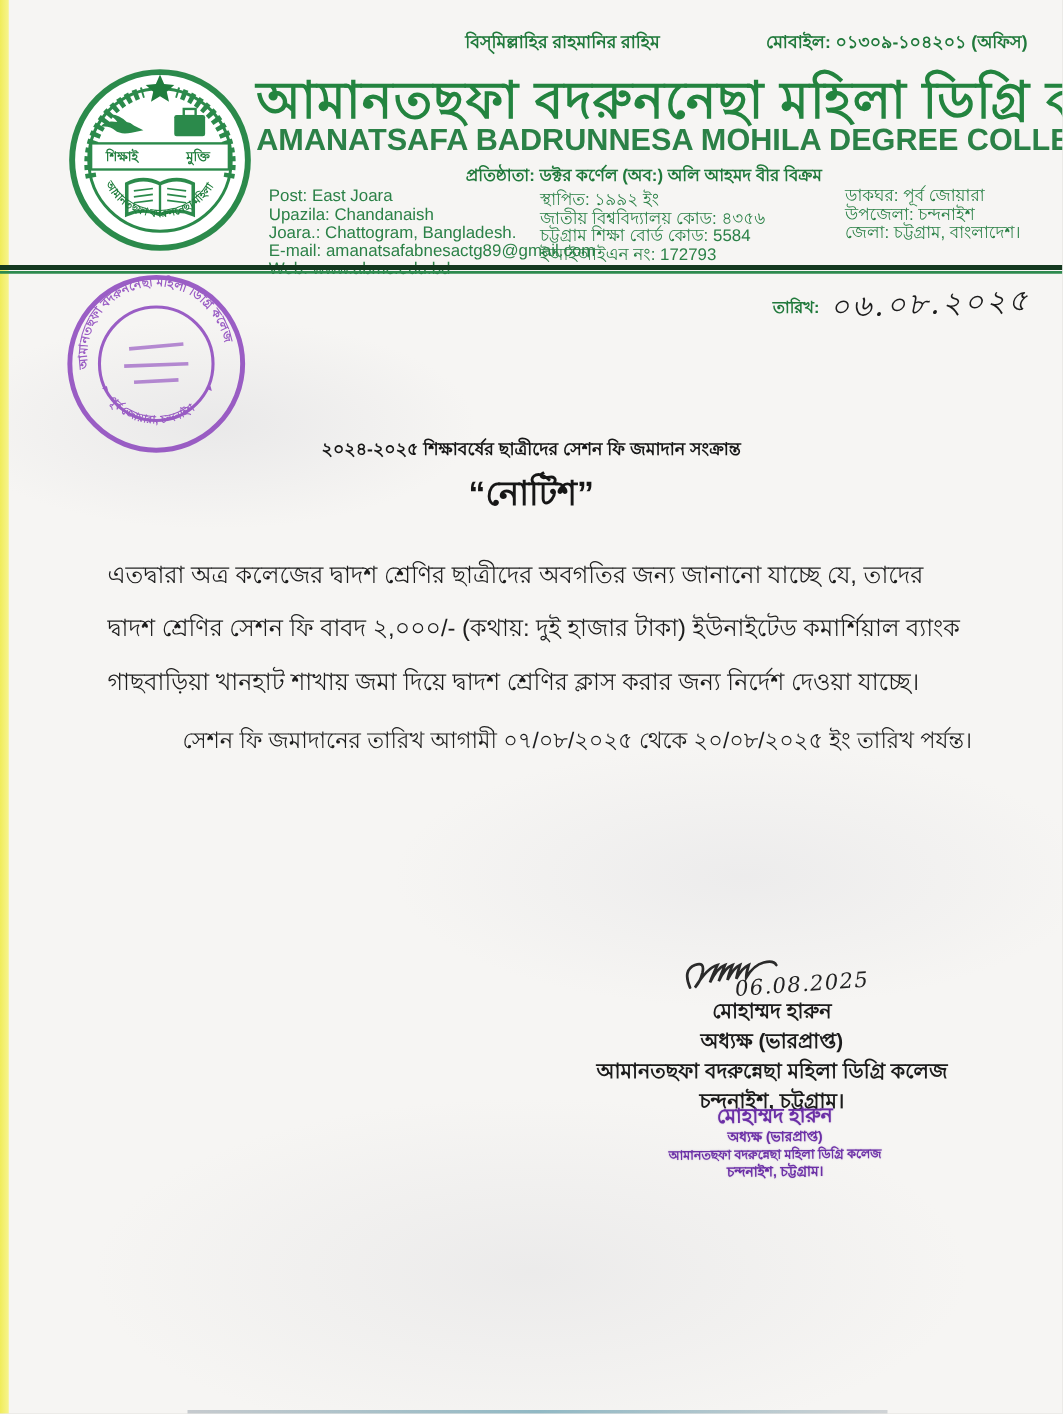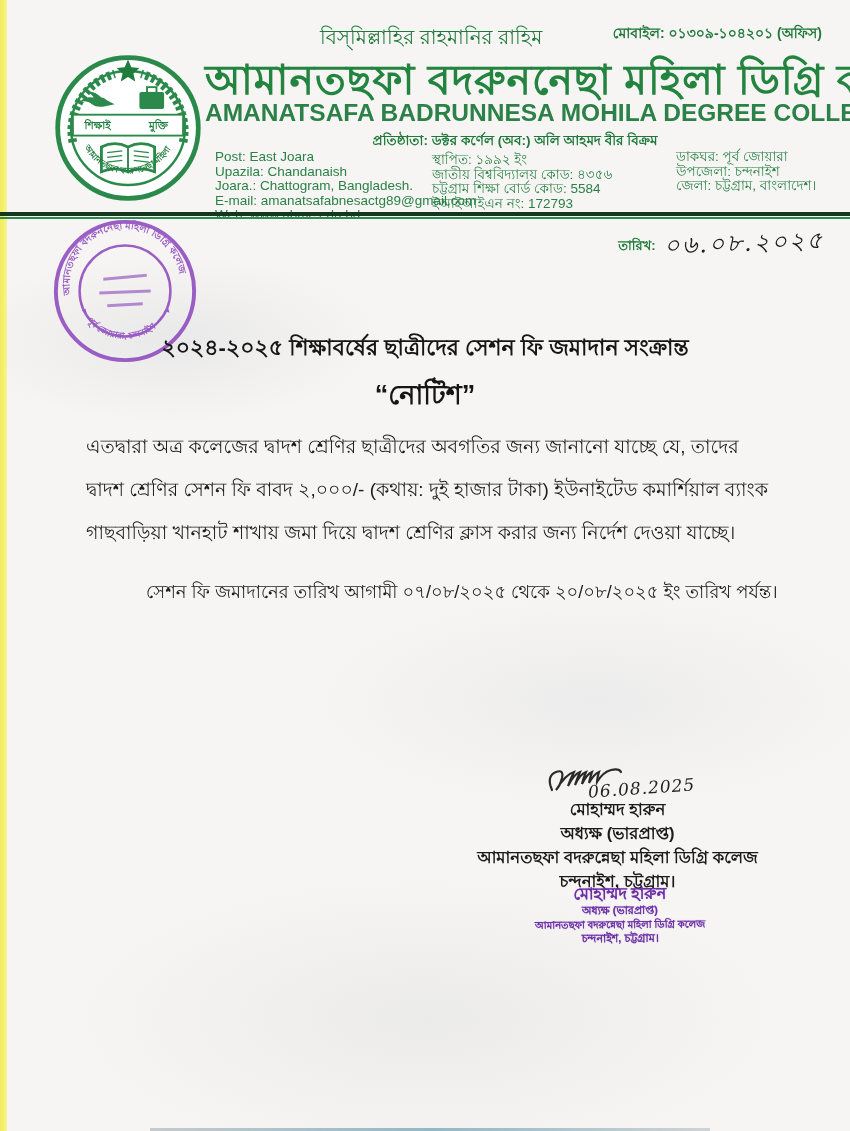--- a/index.html
+++ b/index.html
@@ -21,22 +21,22 @@
   .edge-strip-left{
     position:absolute;left:0;top:0;width:7px;height:100%;
     background:linear-gradient(90deg,#f0ec5a,#f7f48e);
   }
   .edge-strip-bottom{
     position:absolute;left:150px;bottom:0;width:560px;height:3px;
     background:linear-gradient(90deg,rgba(150,160,170,.5),rgba(120,170,185,.8),rgba(150,160,170,.4));
   }
   .abs{position:absolute;}
   .bismillah{
-    top:22px;left:320px;width:260px;
-    font-size:20px;font-weight:normal;color:#20793b;
+    top:22px;left:320px;width:260px;text-align:center;
+    font-size:14px;font-weight:bold;color:#20793b;
   }
   .mobile{
     top:22px;right:28px;
     font-size:14px;font-weight:bold;color:#20793b;
   }
   .logo{top:52px;left:52px;width:152px;height:152px;}
   .college-bn{
     top:48px;left:205px;width:620px;text-align:center;
     font-size:41px;font-weight:bold;color:#23843f;
     letter-spacing:1px;white-space:nowrap;
@@ -62,29 +62,29 @@
   .date-line{top:224px;right:26px;white-space:nowrap;}
   .date-label{font-size:13px;font-weight:bold;color:#20793b;vertical-align:middle;}
   .date-hand{
     font-size:24px;color:#1c1c1c;font-style:italic;
     display:inline-block;transform:rotate(-2deg);
     letter-spacing:2px;margin-left:4px;
     font-family:"DejaVu Serif","Liberation Serif",serif;
   }
   .round-stamp{top:212px;left:46px;width:158px;height:158px;opacity:.85;}
   .notice-title1{
-    top:330px;left:60px;width:730px;text-align:center;
-    font-size:22px;font-weight:bold;color:#161616;
+    top:348px;left:60px;width:730px;text-align:center;
+    font-size:14px;font-weight:bold;color:#161616;
   }
   .notice-title2{
     top:374px;left:60px;width:730px;text-align:center;
     font-size:27px;font-weight:bold;color:#161616;
   }
   .notice-body{
-    top:425px;left:86px;width:692px;
+    top:439px;left:86px;width:692px;
     font-size:19px;line-height:43px;color:#1d1d1d;
     text-align:left;
   }
   .notice-range{
     top:578px;left:98px;width:692px;
     font-size:18px;color:#1d1d1d;margin-left:48px;
   }
   .sig-squiggle{top:756px;left:540px;width:170px;height:46px;}
   .sig-hand-date{
     top:778px;left:588px;font-size:17px;color:#222;font-style:italic;

